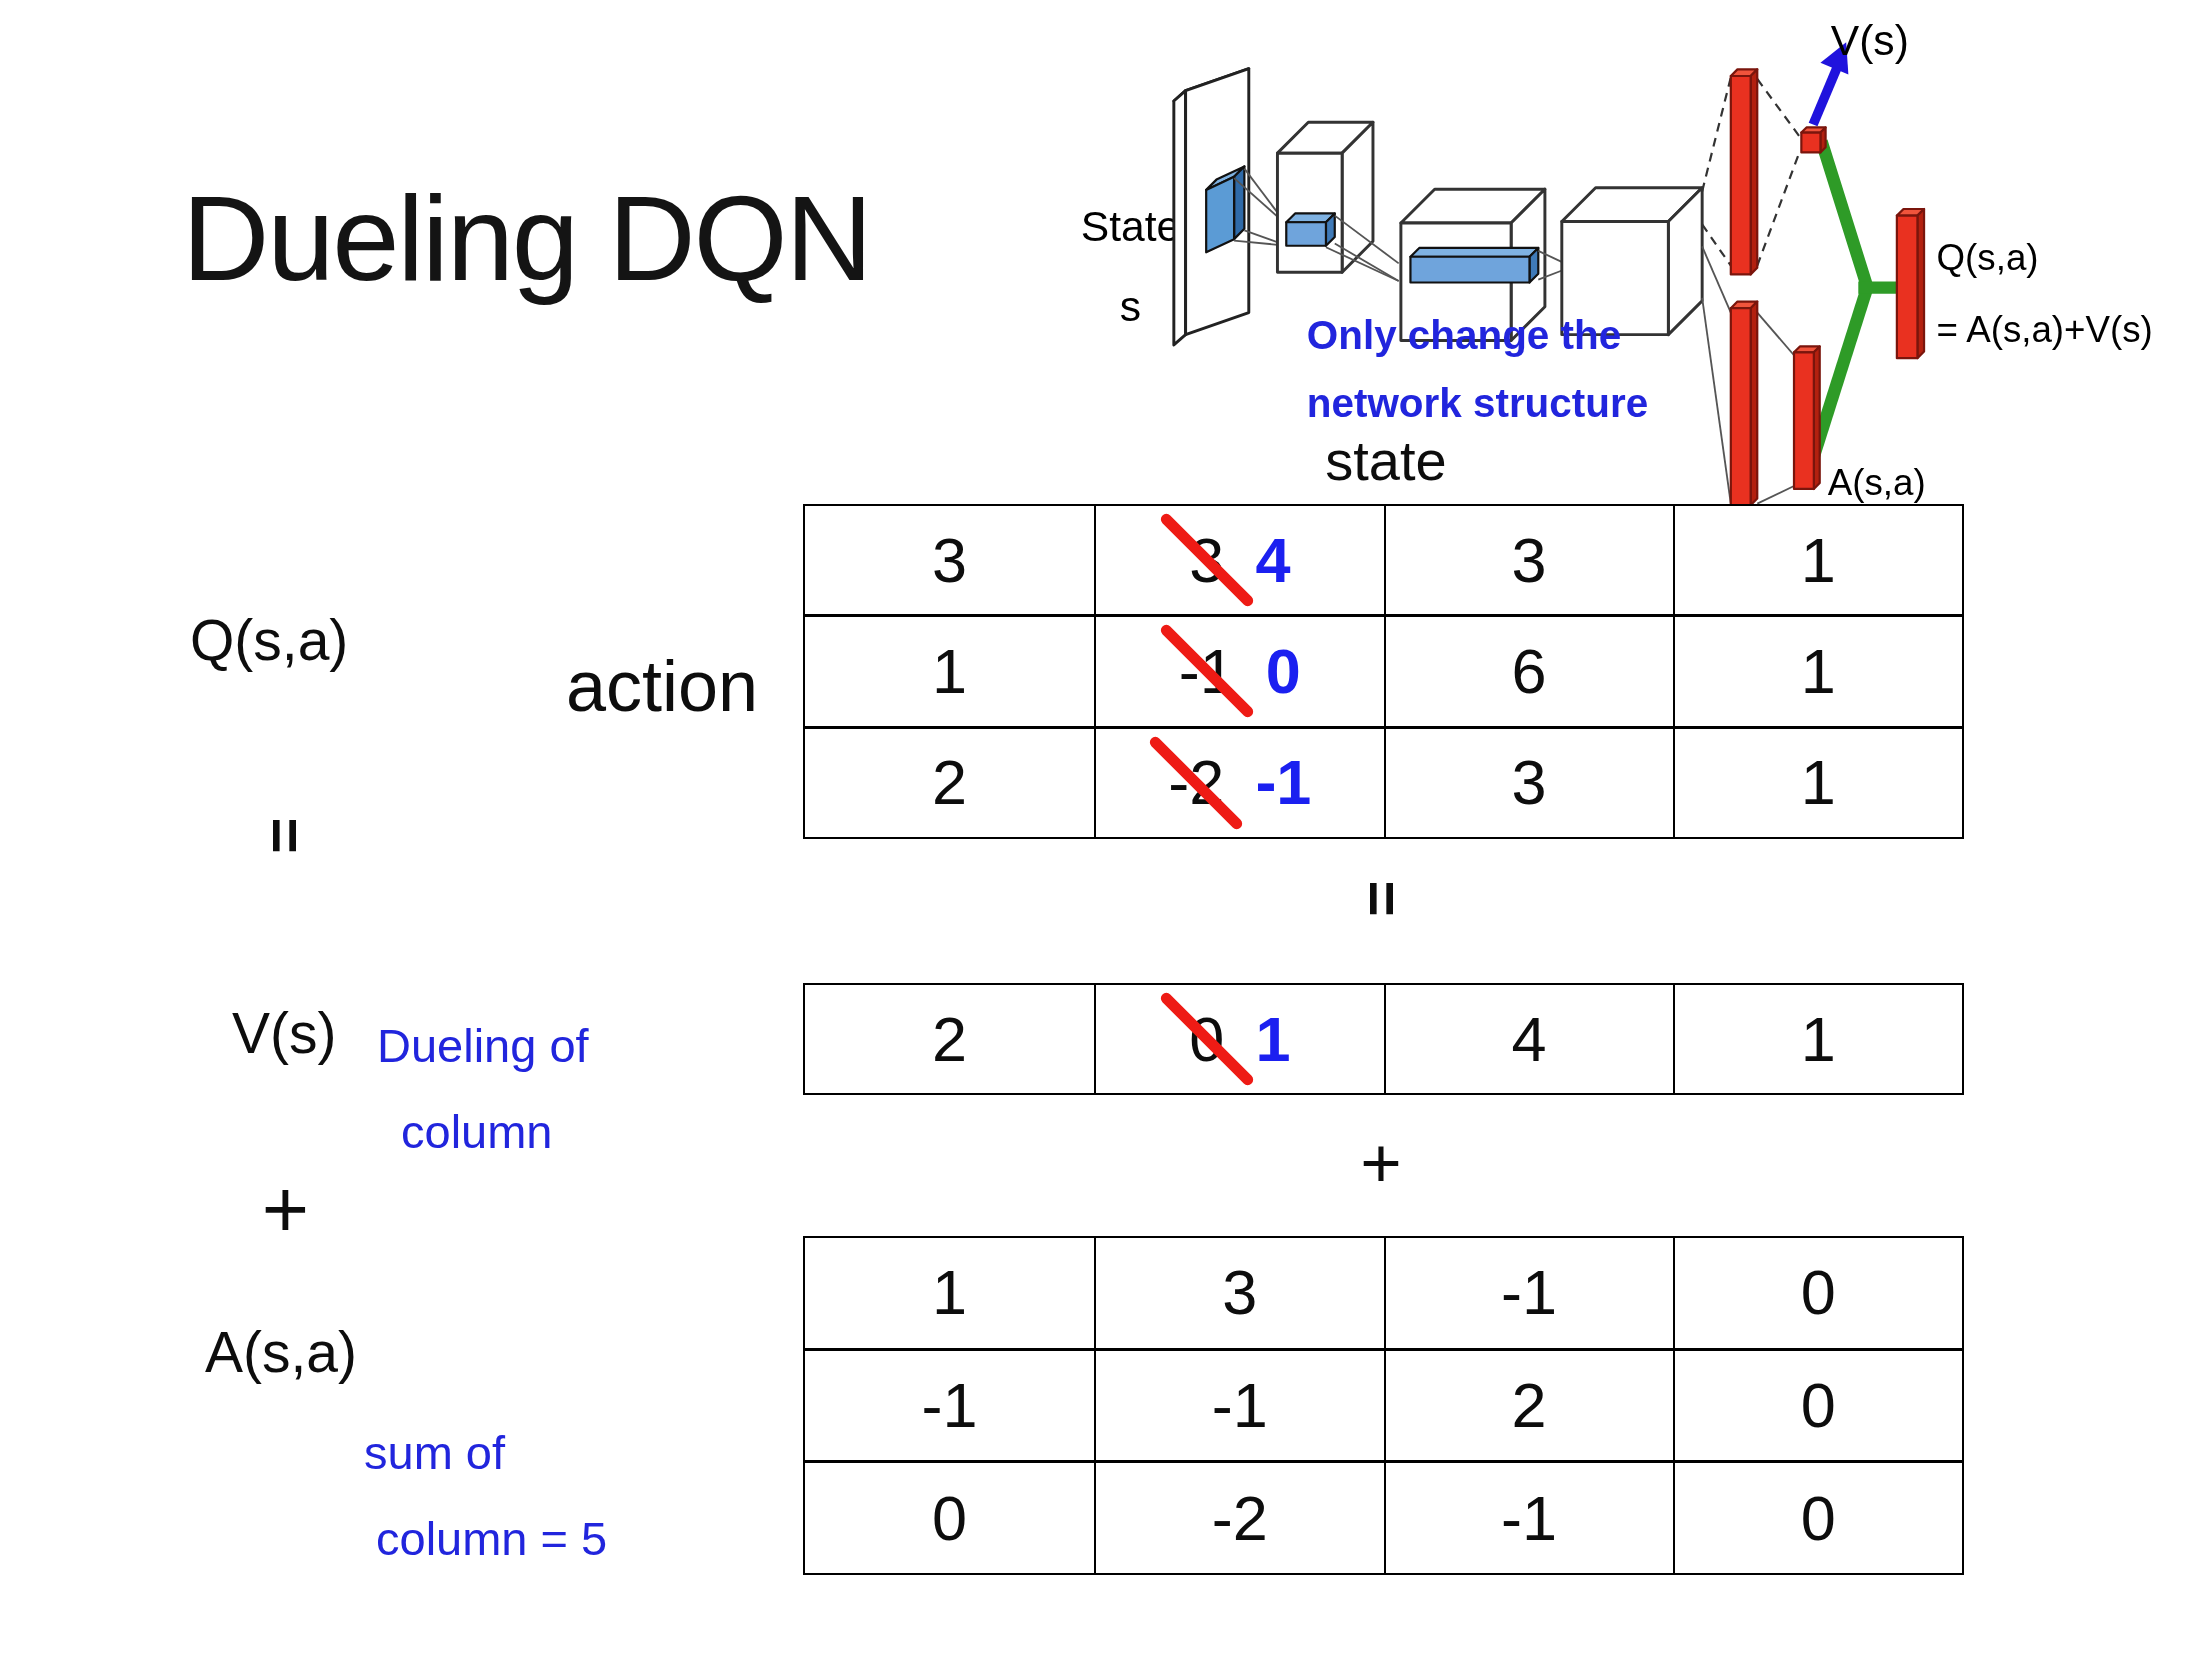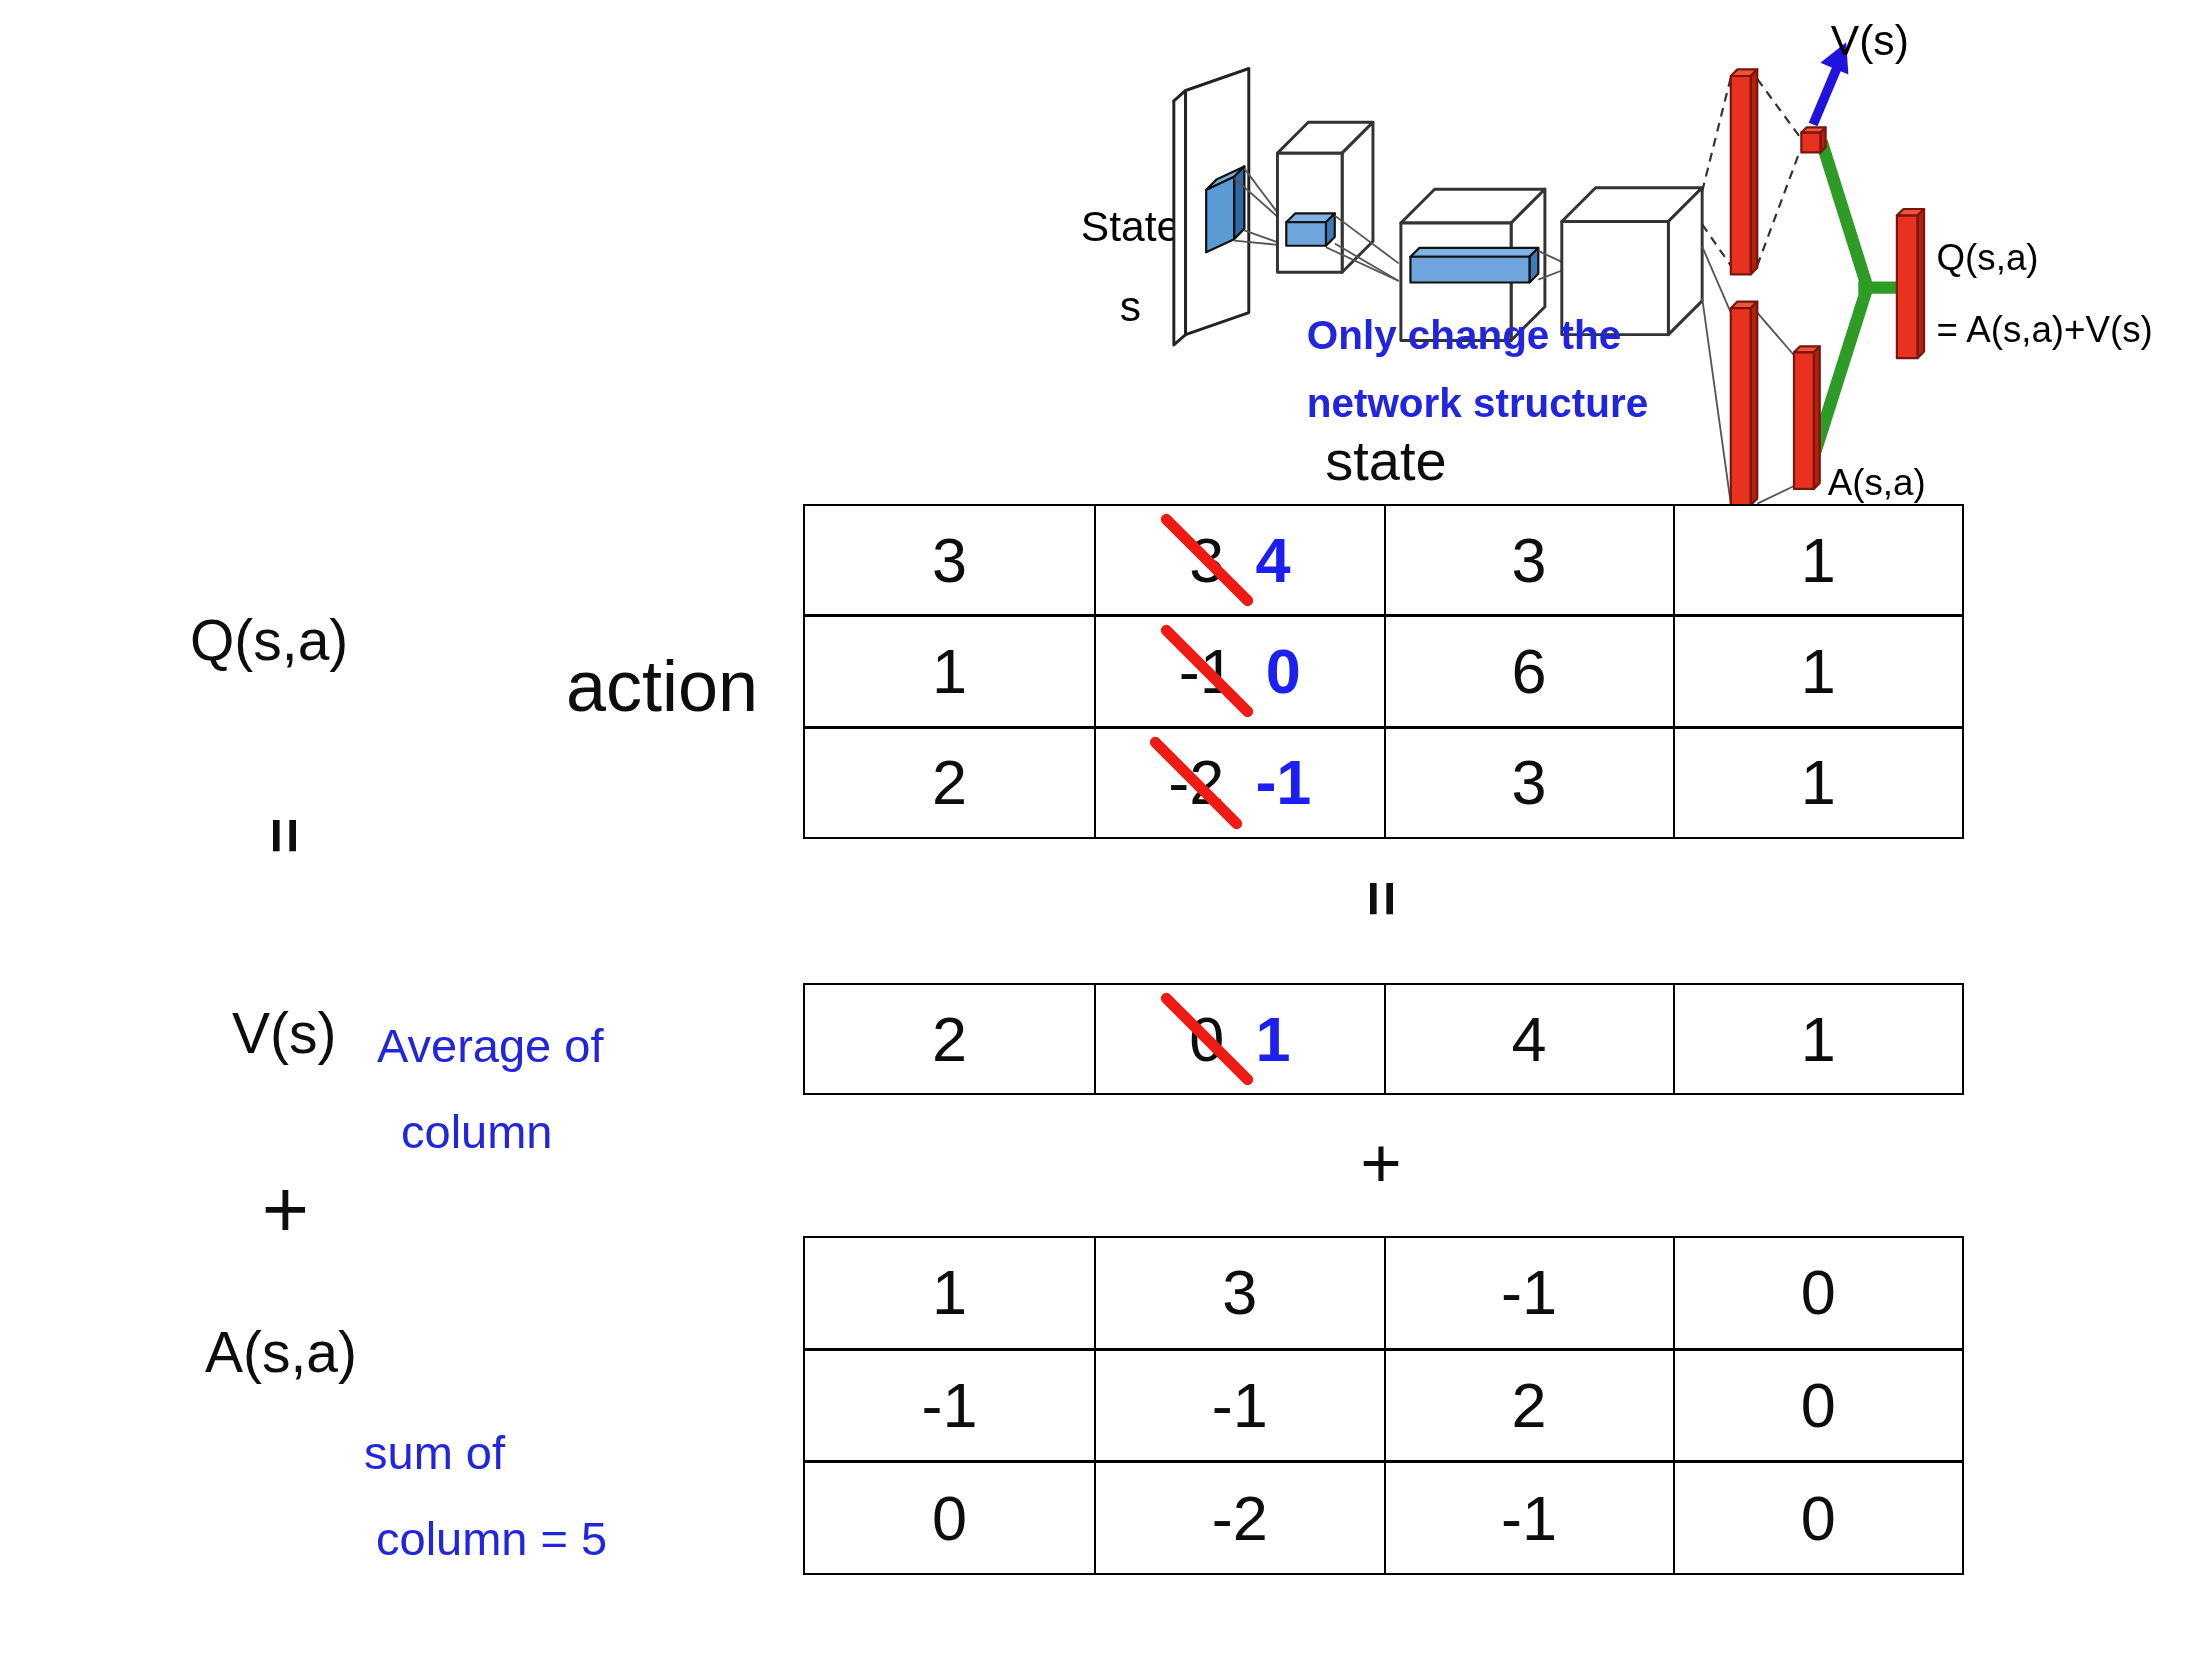--- a/index.html
+++ b/index.html
@@ -40,20 +40,21 @@
   .rot90{transform:rotate(90deg); display:inline-block;}
   .eq{font-size:62px; font-weight:600;}
   .plus-l{font-size:81px; font-weight:500;}
   .plus-m{font-size:71px; font-weight:500;}
 </style>
 </head>
 <body>
 
 <div class="slide">
 
+  <div class="abs title">Dueling DQN</div>
 
   <svg class="abs" style="left:1059px; top:3.7px;" width="1132" height="507" viewBox="0 0 1540 690">
 
     <text x="97" y="322" font-size="58" font-weight="500" text-anchor="middle">State</text>
     <text x="97" y="432" font-size="58" font-weight="500" text-anchor="middle">s</text>
 
     <g stroke="#222" stroke-width="4" fill="#ffffff" stroke-linejoin="round">
       <polygon points="156,132 242,102 258,88 172,118"></polygon>
       <polygon points="156,132 172,118 172,450 156,464"></polygon>
       <polygon points="172,118 258,88 258,420 172,450"></polygon>
@@ -172,21 +173,21 @@
     <text x="337" y="470" font-size="55" font-weight="600" fill="#2125dd">Only change the</text>
     <text x="337" y="562" font-size="55" font-weight="600" fill="#2125dd">network structure</text>
   </svg>
 
   <div class="lbl big-lbl" style="left:1239px; top:428px; width:294px; text-align:center; font-size:56px;">state</div>
   <div class="lbl big-lbl" style="left:566px; top:645px; width:221px; text-align:left; font-size:72px;">action</div>
   <div class="lbl big-lbl" style="left:190px; top:607px;">Q(s,a)</div>
   <div class="lbl big-lbl" style="left:232px; top:1000px;">V(s)</div>
   <div class="lbl big-lbl" style="left:205px; top:1319px;">A(s,a)</div>
 
-  <div class="lbl blue-note" style="left:377px; top:1018px;">Average of</div>
+  <div class="lbl blue-note" style="left:377px; top:1018px;">Dueling of</div>
   <div class="lbl blue-note" style="left:377px; top:1104px;margin-left:24px;">column</div>
   <div class="lbl blue-note" style="left:364px; top:1425px;">sum of</div>
   <div class="lbl blue-note" style="left:376px; top:1511px;">column = 5</div>
 
   <div class="abs sym" style="left:234px; top:791px; width:103px; height:88px;">
     <span class="rot90 eq">=</span>
   </div>
   <div class="abs sym" style="left:1331px; top:854px; width:103px; height:88px;">
     <span class="rot90 eq">=</span>
   </div>

